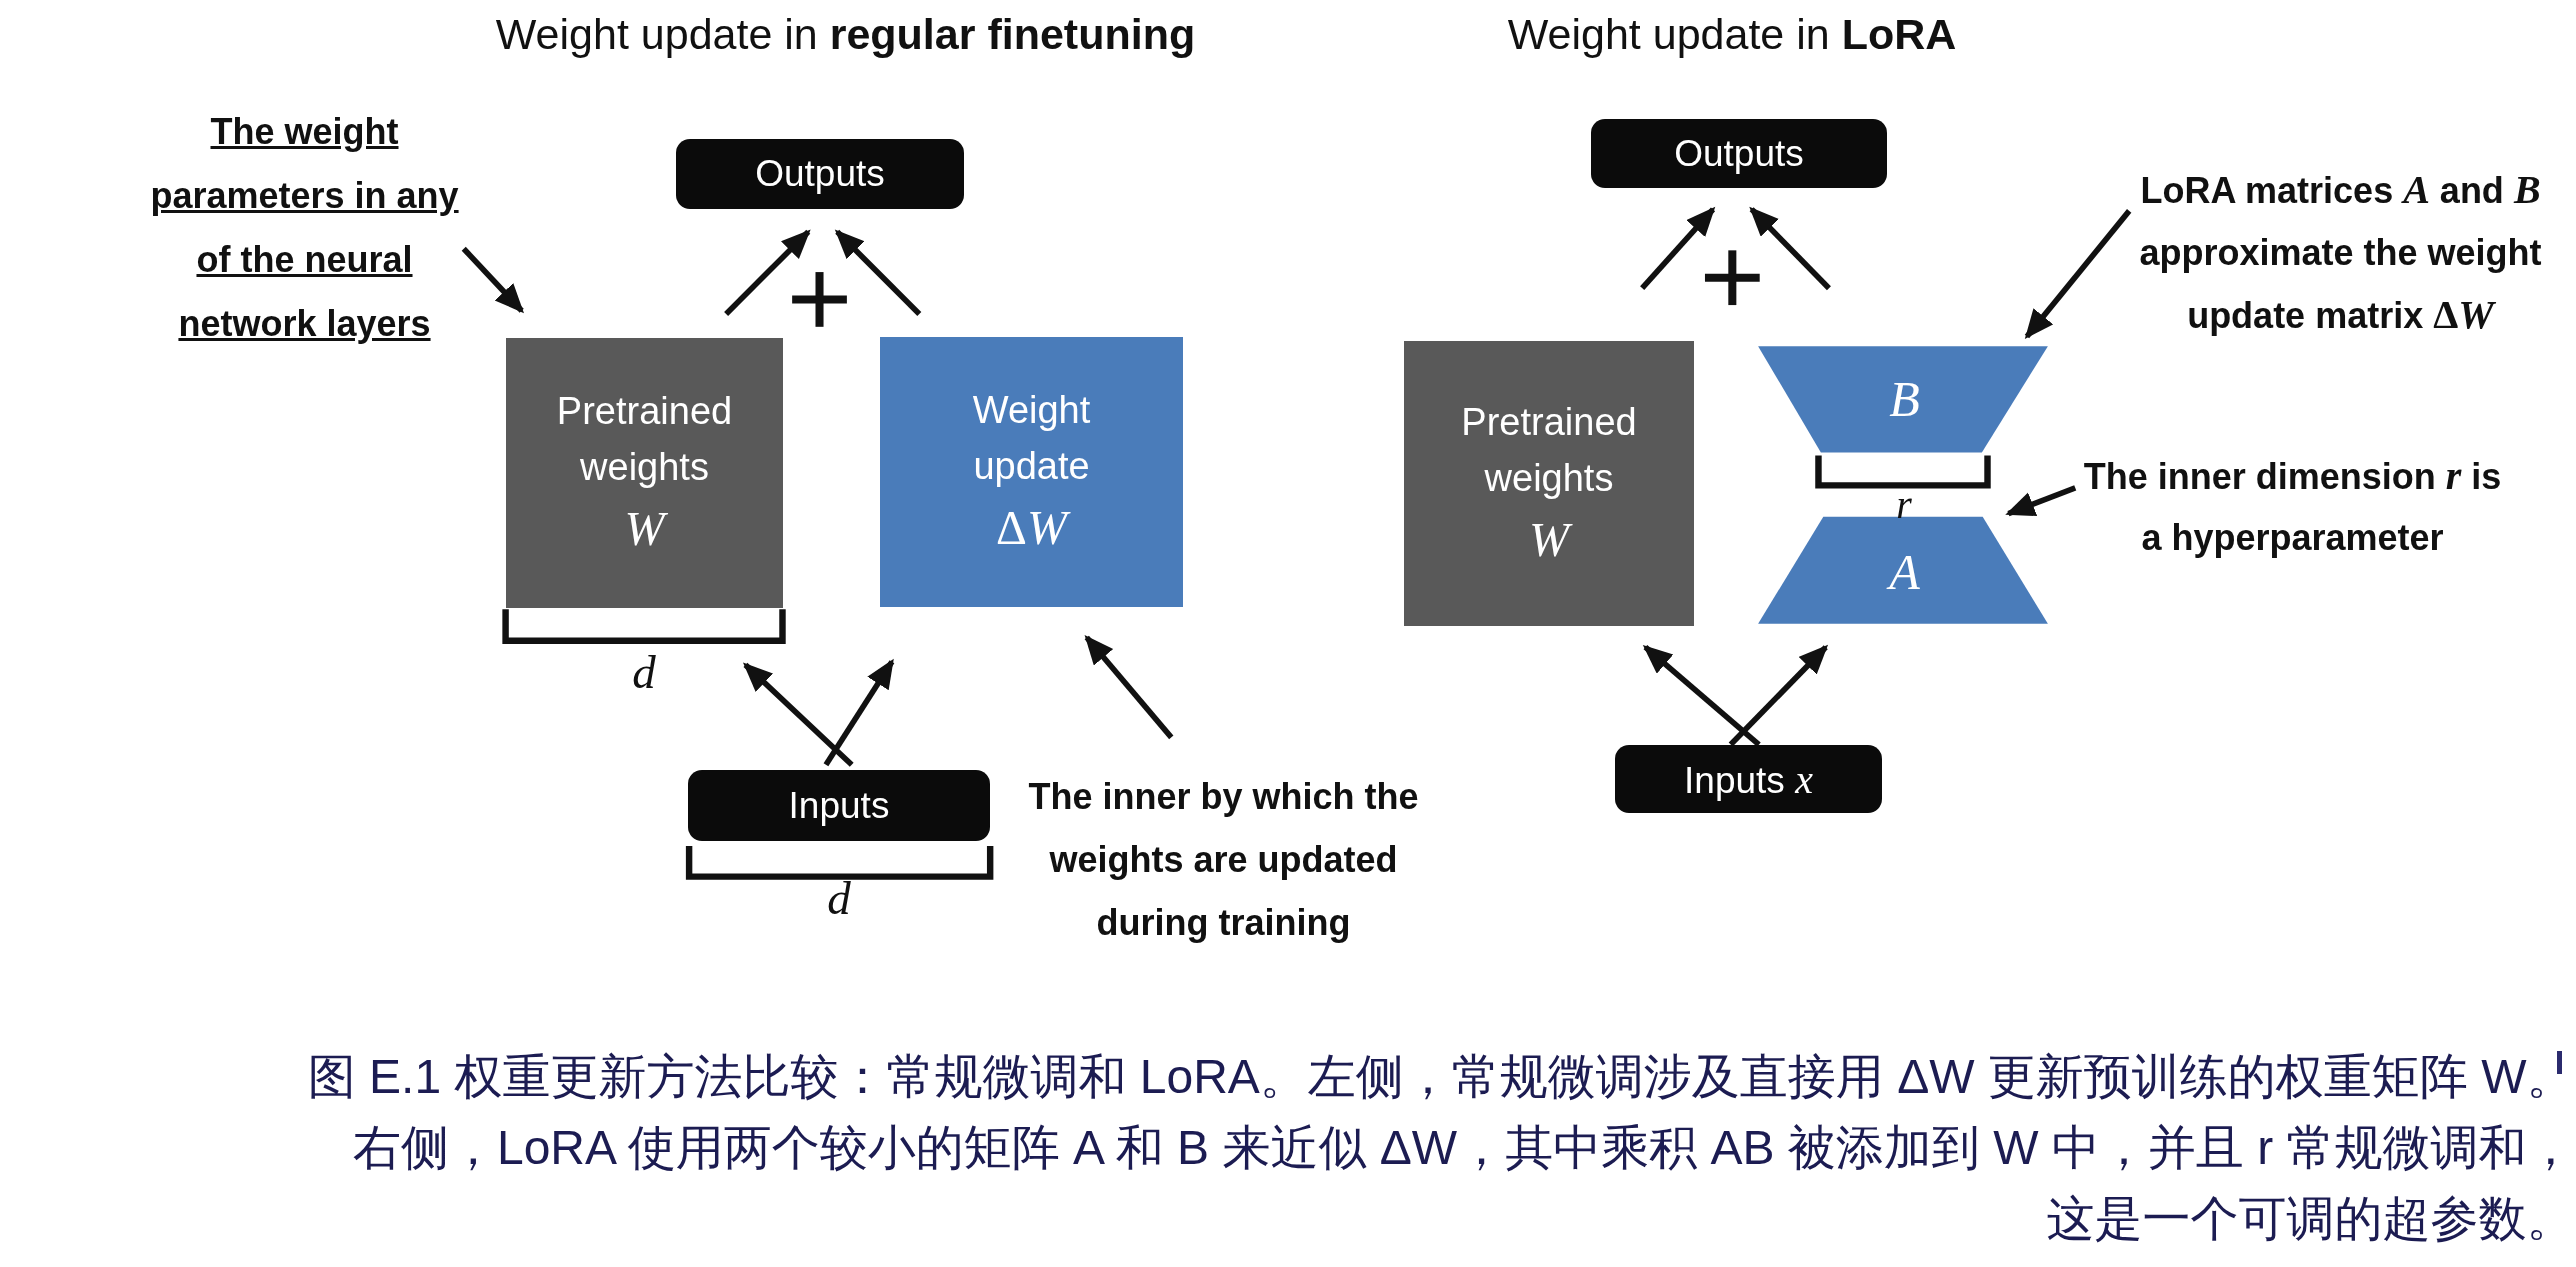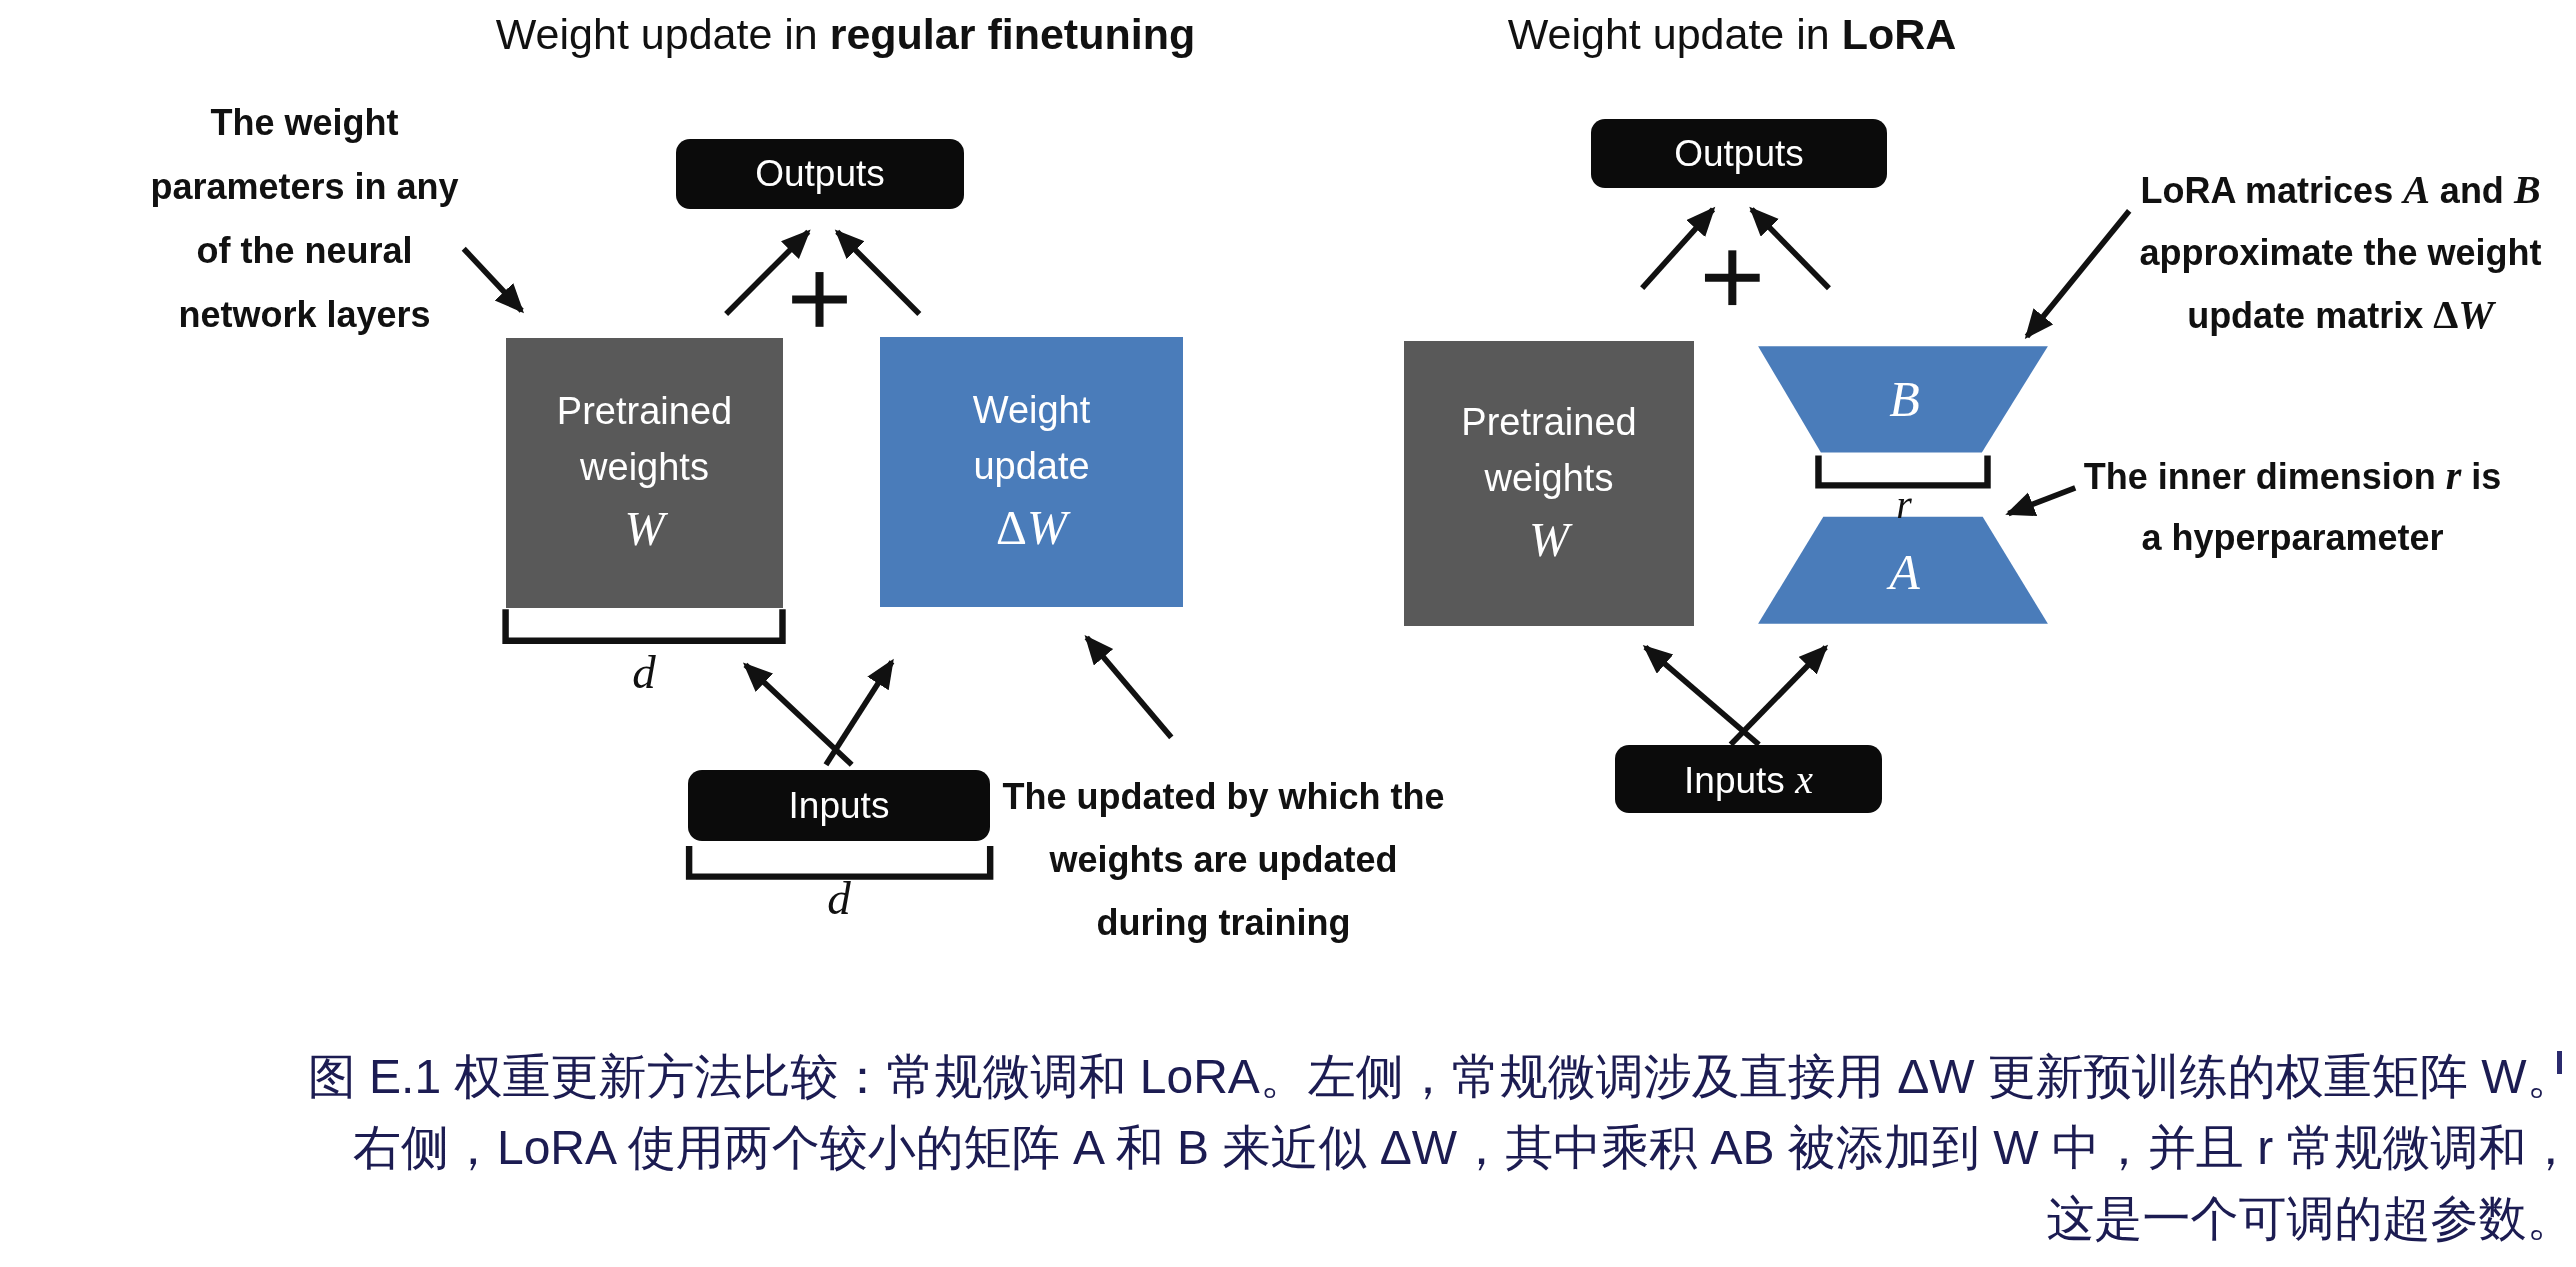--- a/index.html
+++ b/index.html
@@ -65,21 +65,21 @@
     <path d="M856,1051 L856,1089 L1230,1089 L1230,1051" fill="none" stroke="#111" stroke-width="8"></path>
     <path d="M2259,566 L2259,603 L2469,603 L2469,566" fill="none" stroke="#111" stroke-width="8"></path>
 
     <polygon points="2184,430 2544,430 2462,562 2262,562" fill="#4a7cba"></polygon>
     <polygon points="2265,642 2463,642 2544,775 2184,775" fill="#4a7cba"></polygon>
   </svg>
 
   <div class="abs title" style="left:435px;top:9.7px;width:821px;"><span>Weight update in </span><b>regular finetuning</b></div>
   <div class="abs title" style="left:1473px;top:9.7px;width:518px;"><span>Weight update in </span><b>LoRA</b></div>
 
-  <div class="abs annot" style="left:103px;top:91px;width:403px;line-height:64px;">
+  <div class="abs annot" style="left:103px;top:100px;width:403px;line-height:64px;text-decoration:underline;">
     <span class="ln">The weight</span>
     <span class="ln">parameters in any</span>
     <span class="ln">of the neural</span>
     <span class="ln">network layers</span>
   </div>
 
   <div class="abs blackbox" style="left:676px;top:139px;width:288px;height:70px;">
     <span class="lbl">Outputs</span>
   </div>
 
@@ -97,21 +97,21 @@
 
   <div class="abs dimlabel" style="left:612px;top:645px;width:64px;">d</div>
 
   <div class="abs blackbox" style="left:688px;top:770px;width:302px;height:71px;">
     <span class="lbl">Inputs</span>
   </div>
 
   <div class="abs dimlabel" style="left:807px;top:871px;width:64px;">d</div>
 
   <div class="abs annot" style="left:982px;top:765px;width:483px;line-height:63px;">
-    <span class="ln">The updated by which the</span>
+    <span class="ln">The inner by which the</span>
     <span class="ln">weights are updated</span>
     <span class="ln">during training</span>
   </div>
 
   <div class="abs blackbox" style="left:1591px;top:119px;width:296px;height:69px;">
     <span class="lbl">Outputs</span>
   </div>
 
   <div class="abs bigbox" style="left:1404px;top:341px;width:290px;height:285px;background:#595959;">
     <span class="tline">Pretrained</span>

